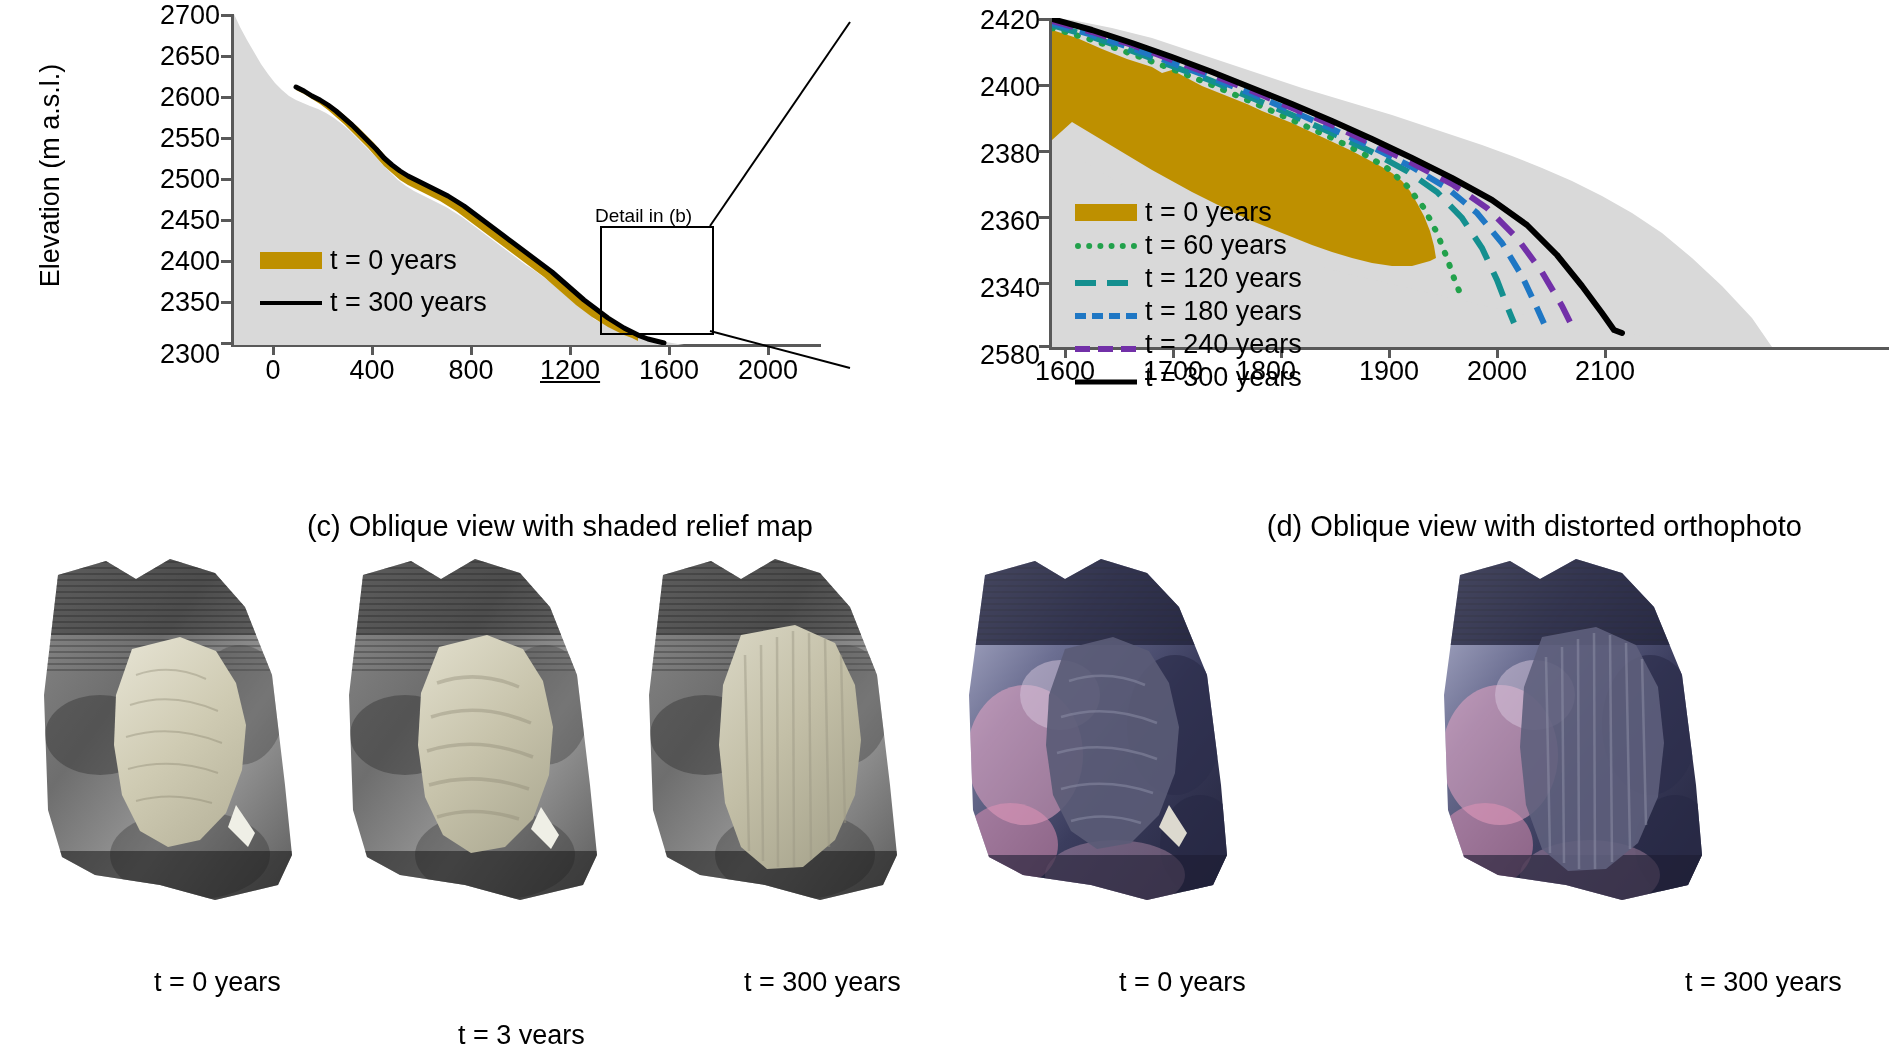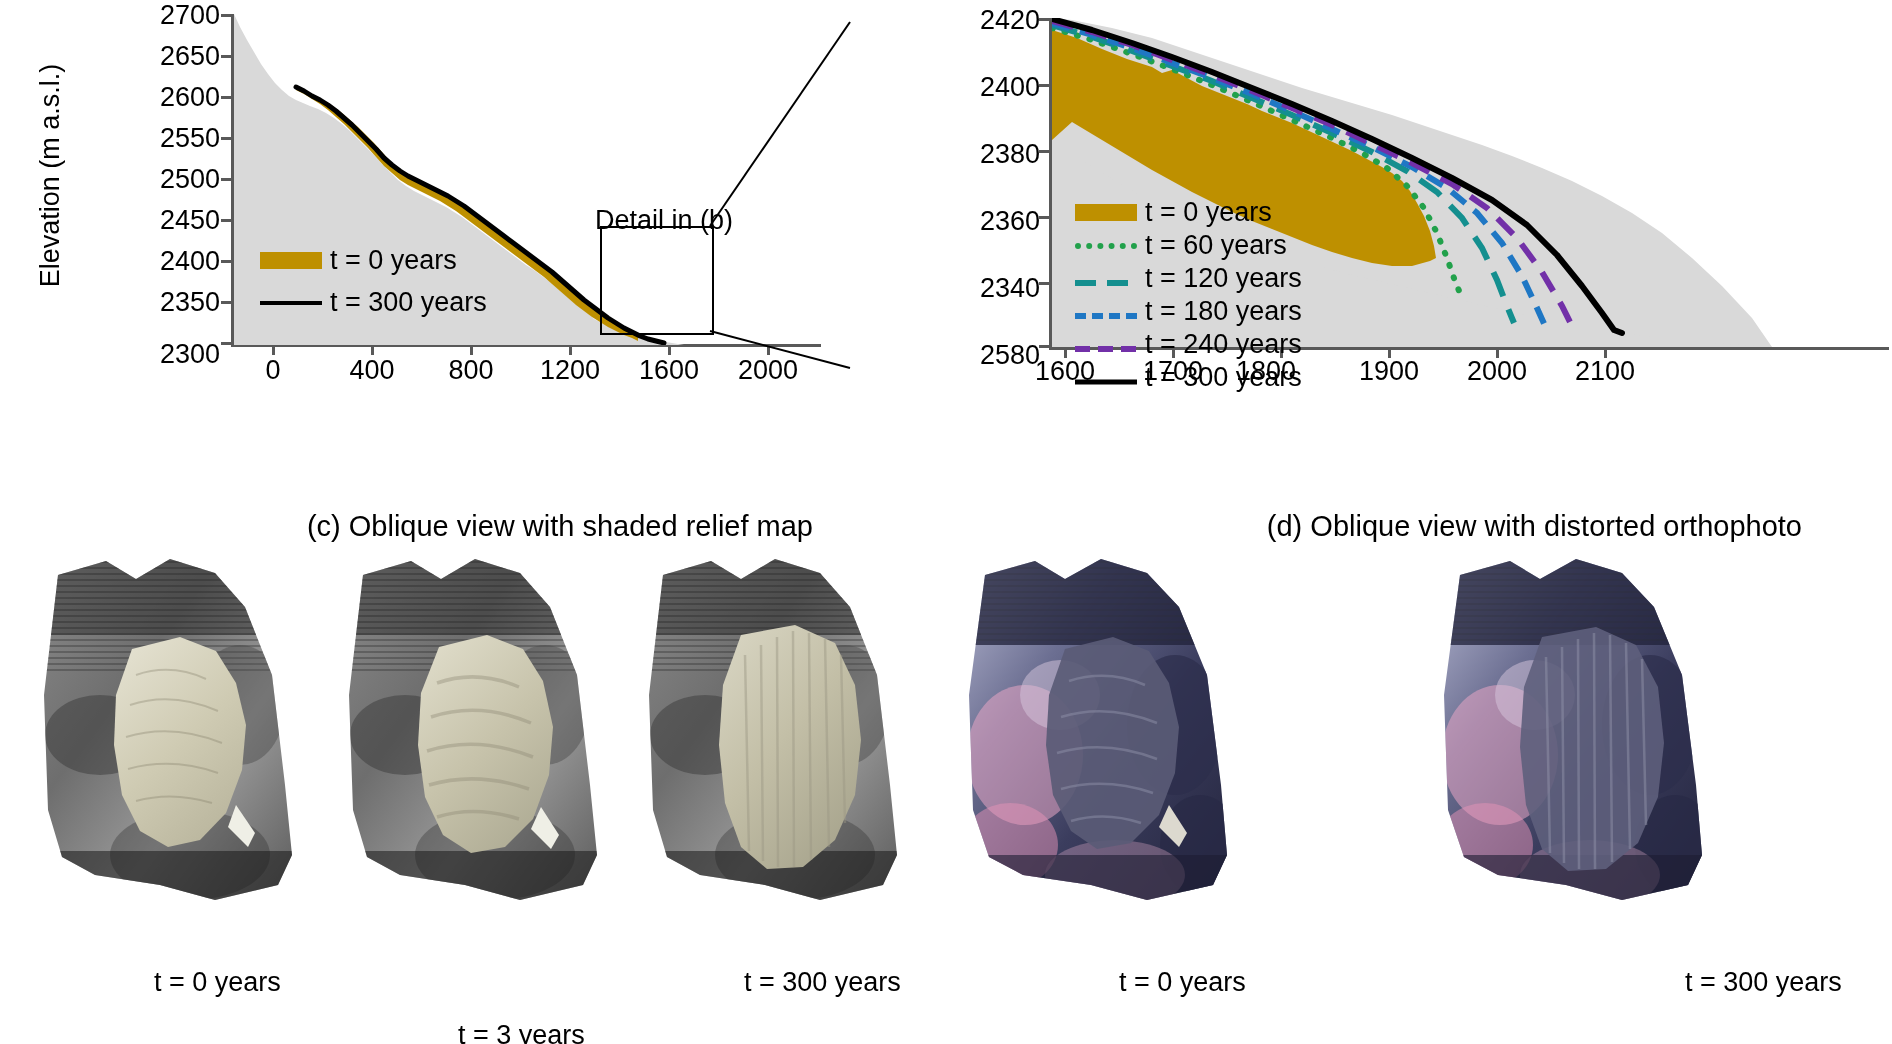--- a/index.html
+++ b/index.html
@@ -67,21 +67,21 @@
     height: 33px;
     font-size: 27px;
     white-space: nowrap;
   }
   .swatch { width: 62px; margin-right: 8px; display: inline-block; flex: none; }
   .sw-fill { height: 17px; }
   .sw-line { height: 0; border-top-width: 5px; border-top-style: solid; }
 
   .detail-label {
     position: absolute;
-    font-size: 27px;
+    font-size: 19px;
     white-space: nowrap;
     text-align: right;
   }
   .detail-rect {
     position: absolute;
     border: 2.5px solid #000;
     background: transparent;
   }
 
   
@@ -112,21 +112,21 @@
   <div class="ytick" style="left:100px; top:205px; width:120px;">2450</div>
   <div class="ytick" style="left:100px; top:164px; width:120px;">2500</div>
   <div class="ytick" style="left:100px; top:123px; width:120px;">2550</div>
   <div class="ytick" style="left:100px; top:82px;  width:120px;">2600</div>
   <div class="ytick" style="left:100px; top:41px;  width:120px;">2650</div>
   <div class="ytick" style="left:100px; top:0px;   width:120px;">2700</div>
 
   <div class="xtick" style="left:243px; top:355px; width:60px;">0</div>
   <div class="xtick" style="left:342px; top:355px; width:60px;">400</div>
   <div class="xtick" style="left:441px; top:355px; width:60px;">800</div>
-  <div class="xtick" style="left:540px; top:355px; width:60px;">1200</div>
+  <div class="xtick" style="left:540px; top:355px; width:60px;text-decoration:underline;">1200</div>
   <div class="xtick" style="left:639px; top:355px; width:60px;">1600</div>
   <div class="xtick" style="left:738px; top:355px; width:60px;">2000</div>
 
   <div class="axis-line" style="left:231px; top:14px;  width:3px; height:330px;"></div>
   <div class="axis-line" style="left:231px; top:344px; width:590px; height:3px;"></div>
 
   <div class="tickmark" style="left:221px; top:14px;  width:11px; height:3px;"></div>
   <div class="tickmark" style="left:221px; top:55px;  width:11px; height:3px;"></div>
   <div class="tickmark" style="left:221px; top:96px;  width:11px; height:3px;"></div>
   <div class="tickmark" style="left:221px; top:137px; width:11px; height:3px;"></div>

